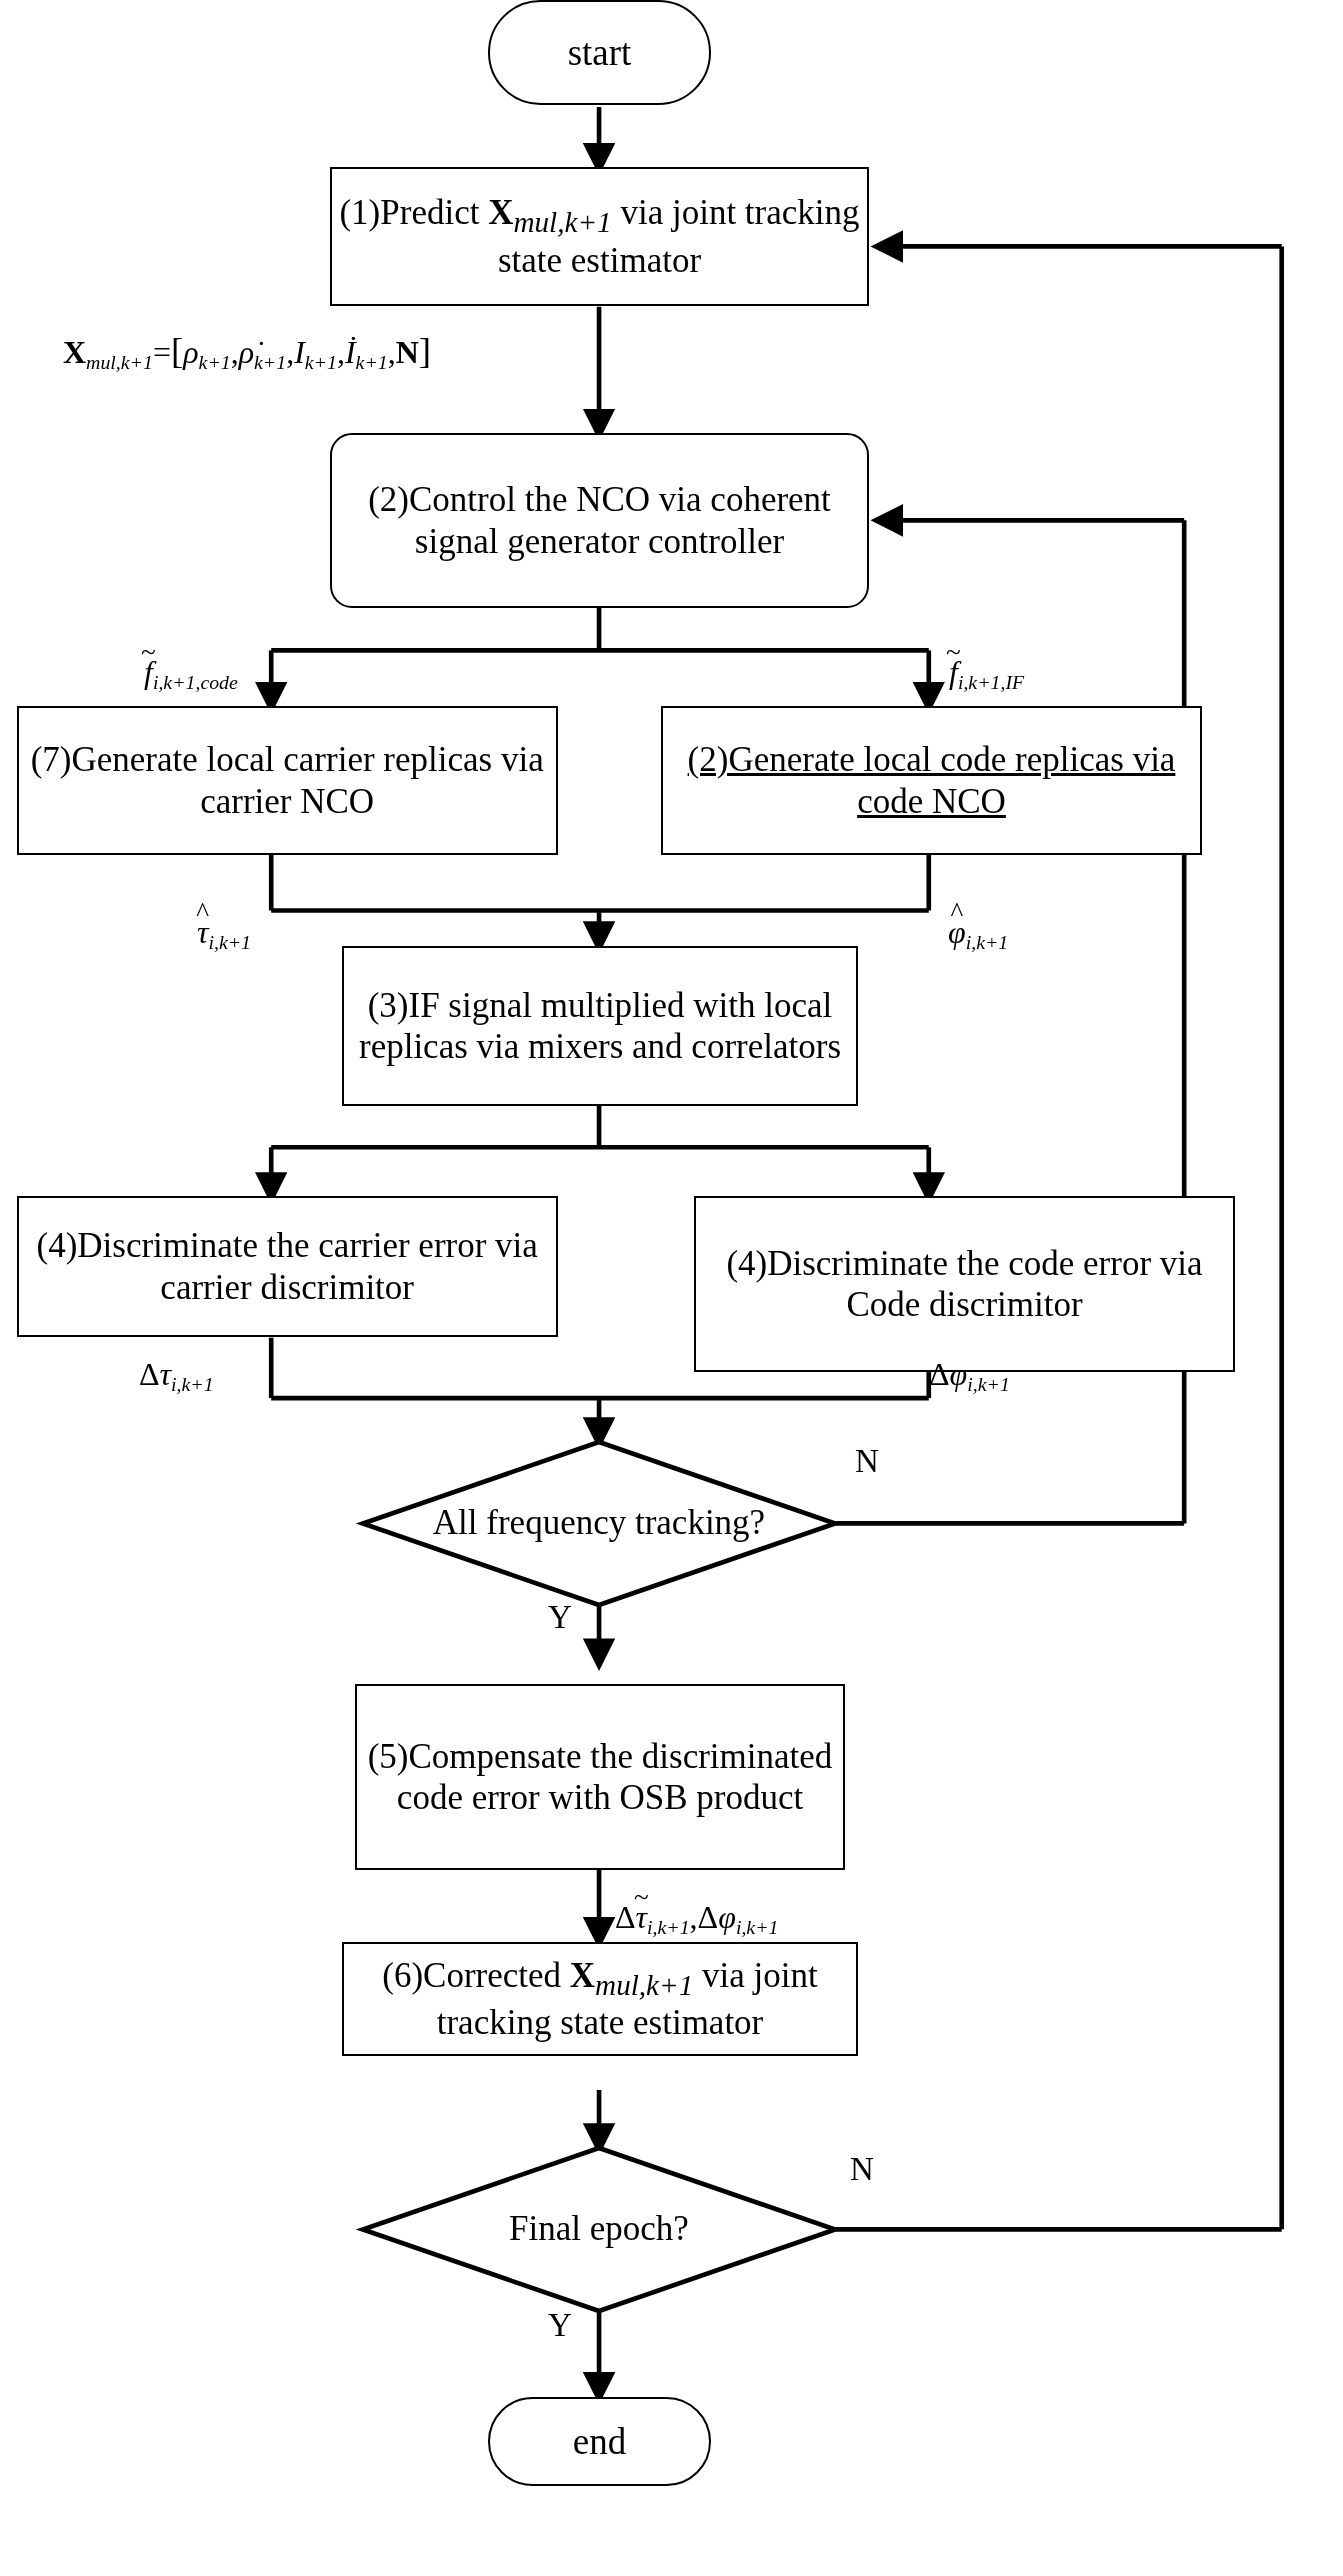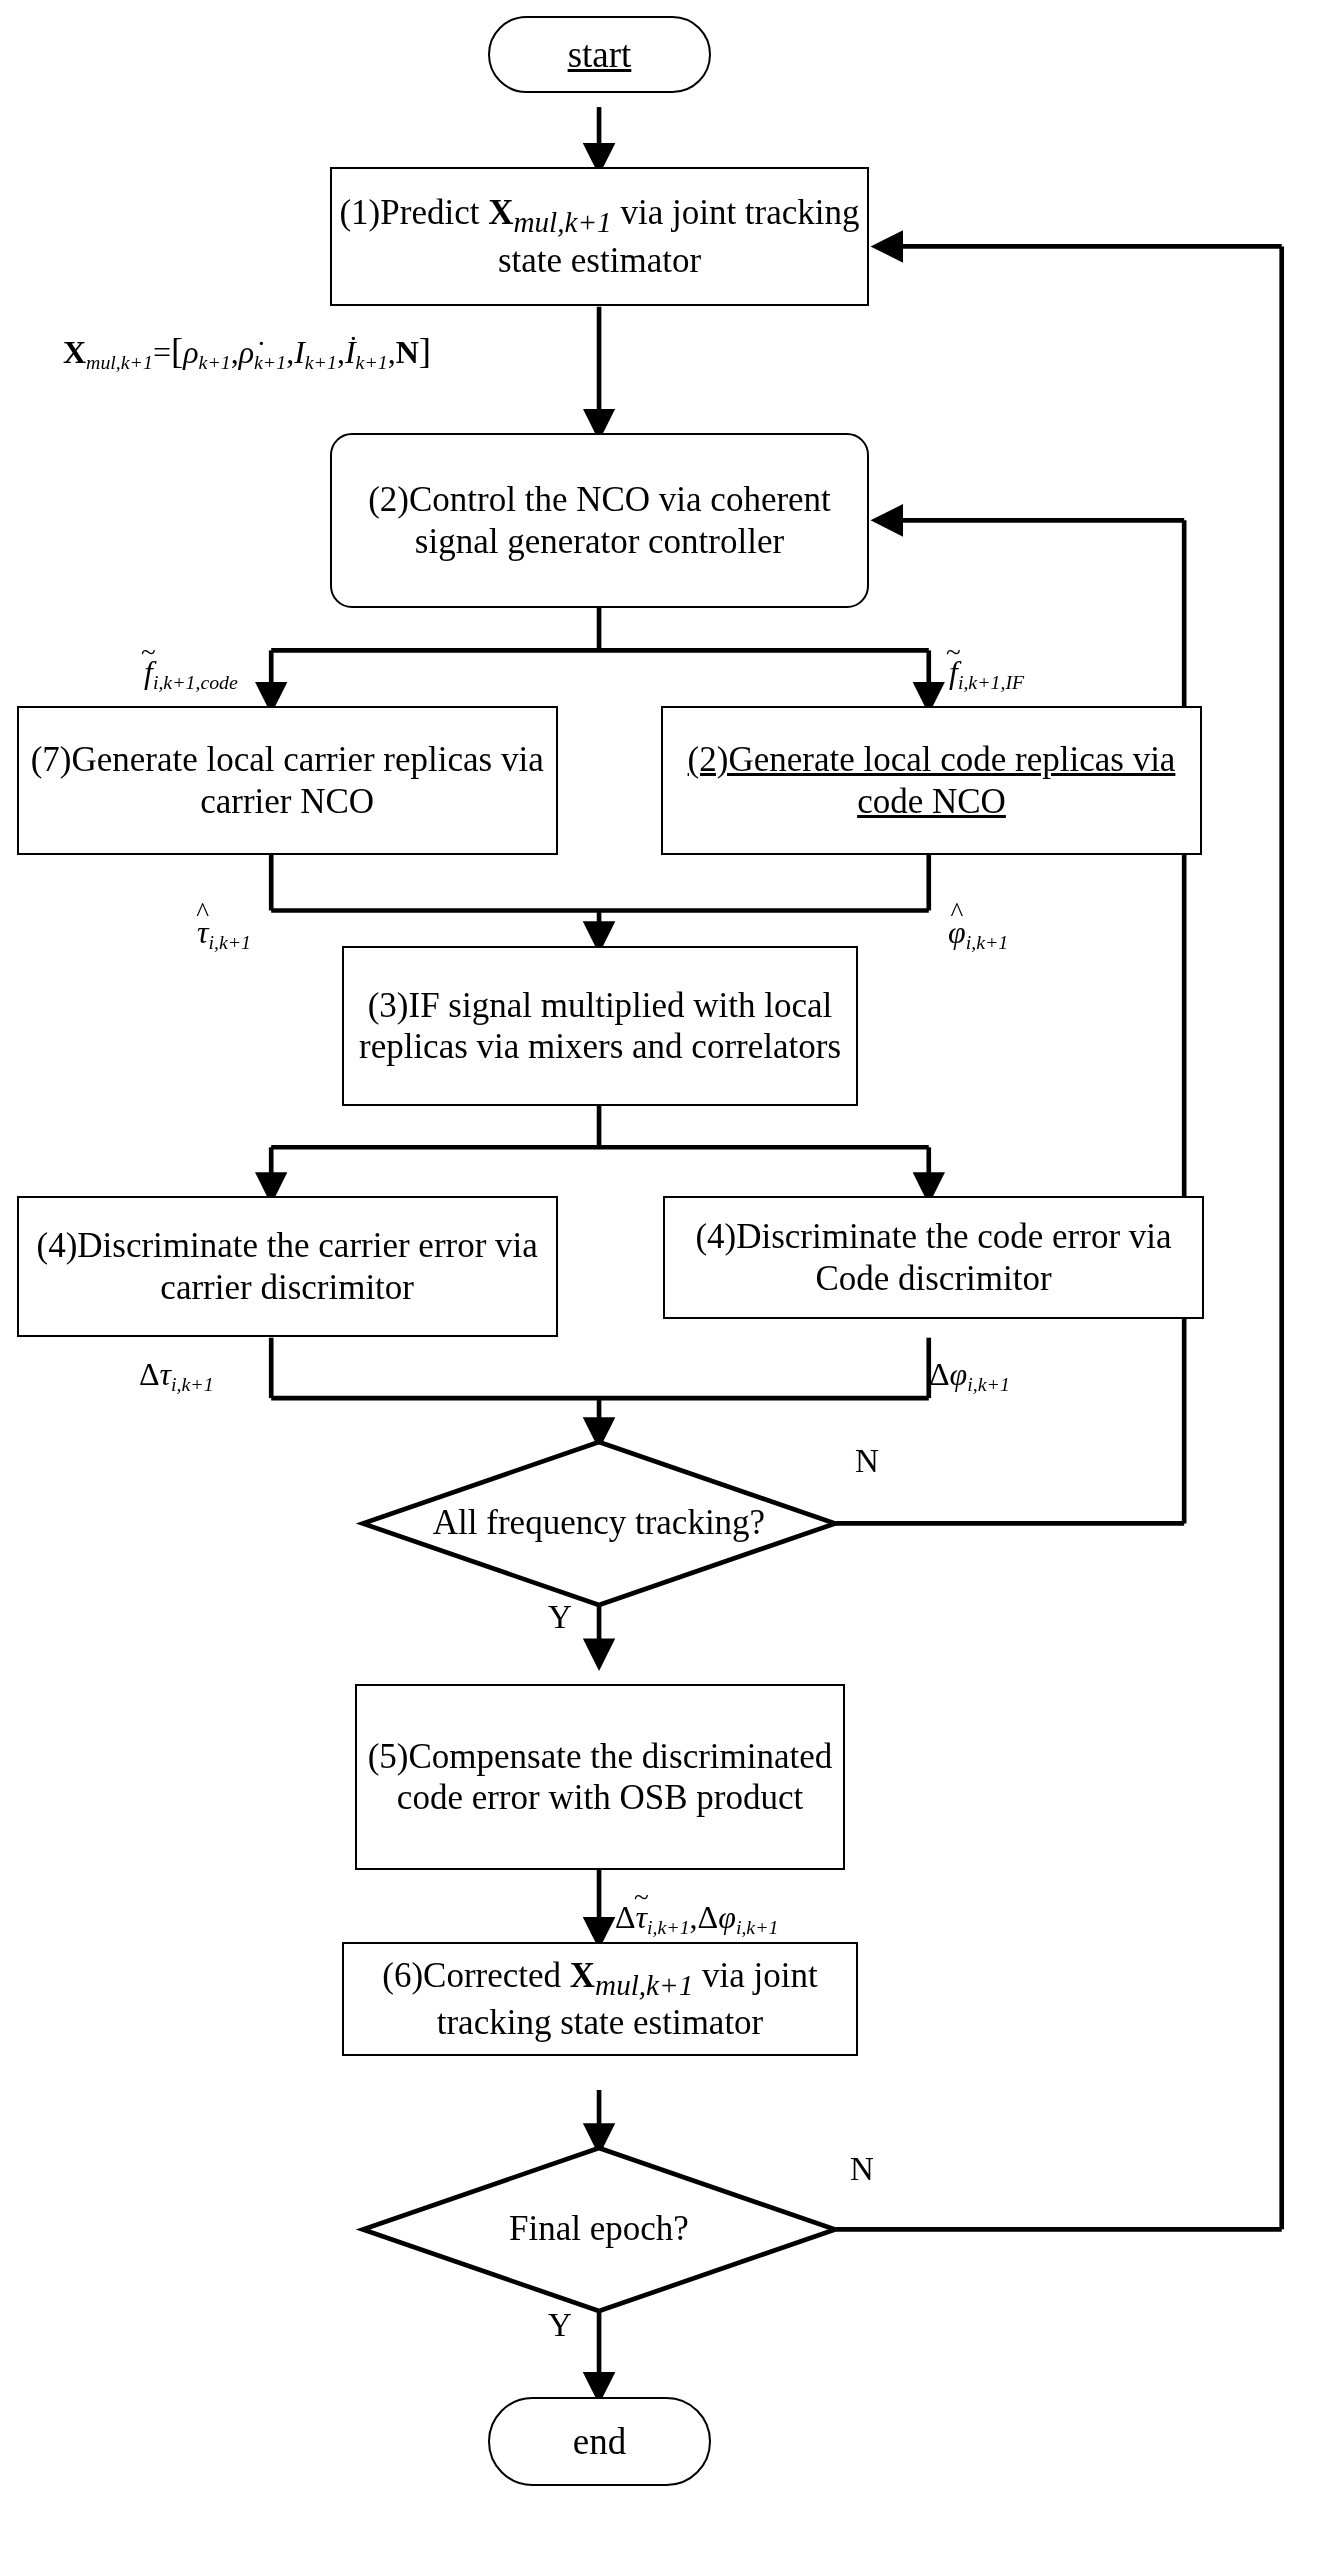--- a/index.html
+++ b/index.html
@@ -157,21 +157,21 @@
       <line x1="645" y1="2250" x2="645" y2="2312" marker-end="url(#arrow)"></line>
 
       <line x1="900" y1="2400" x2="1380" y2="2400"></line>
       <line x1="1380" y1="2400" x2="1380" y2="265"></line>
       <line x1="1380" y1="265" x2="946" y2="265" marker-end="url(#arrow)"></line>
 
       <line x1="645" y1="2488" x2="645" y2="2580" marker-end="url(#arrow)"></line>
     </g>
   </svg>
 
-  <div class="node terminal" style="left:488px; top:16px; width:223px; height:77px;text-decoration:underline;">
+  <div class="node terminal" style="left:488px; top:0; width:223px; height:105px;">
     <span>start</span>
   </div>
 
   <div class="node" style="left:330px; top:167px; width:539px; height:139px;">
     <span>
       <span>(1)Predict </span><span class="bold-up">X</span><sub class="math">mul,k+1</sub><span> via joint tracking state estimator</span>
     </span>
   </div>
 
   <div class="mathlabel" style="left:63px; top:333px;">
@@ -203,21 +203,21 @@
     <span class="acc math"><span class="mark">^</span><span>φ</span></span><sub class="math">i,k+1</sub>
   </div>
 
   <div class="node" style="left:342px; top:946px; width:516px; height:160px;">
     <span>(3)IF signal multiplied with local replicas via mixers and correlators</span>
   </div>
 
   <div class="node" style="left:16.7px; top:1196px; width:541px; height:141px;">
     <span>(4)Discriminate the carrier error via carrier discrimitor</span>
   </div>
-  <div class="node" style="left:663px; top:1196px; width:541px; height:123px;">
+  <div class="node" style="left:694px; top:1196px; width:541px; height:176px;">
     <span>(4)Discriminate the code error via Code discrimitor</span>
   </div>
 
   <div class="mathlabel" style="left:139px; top:1358px;">
     <span>Δ</span><span class="math">τ</span><sub class="math">i,k+1</sub>
   </div>
   <div class="mathlabel" style="left:929px; top:1358px;">
     <span>Δ</span><span class="math">φ</span><sub class="math">i,k+1</sub>
   </div>
 

